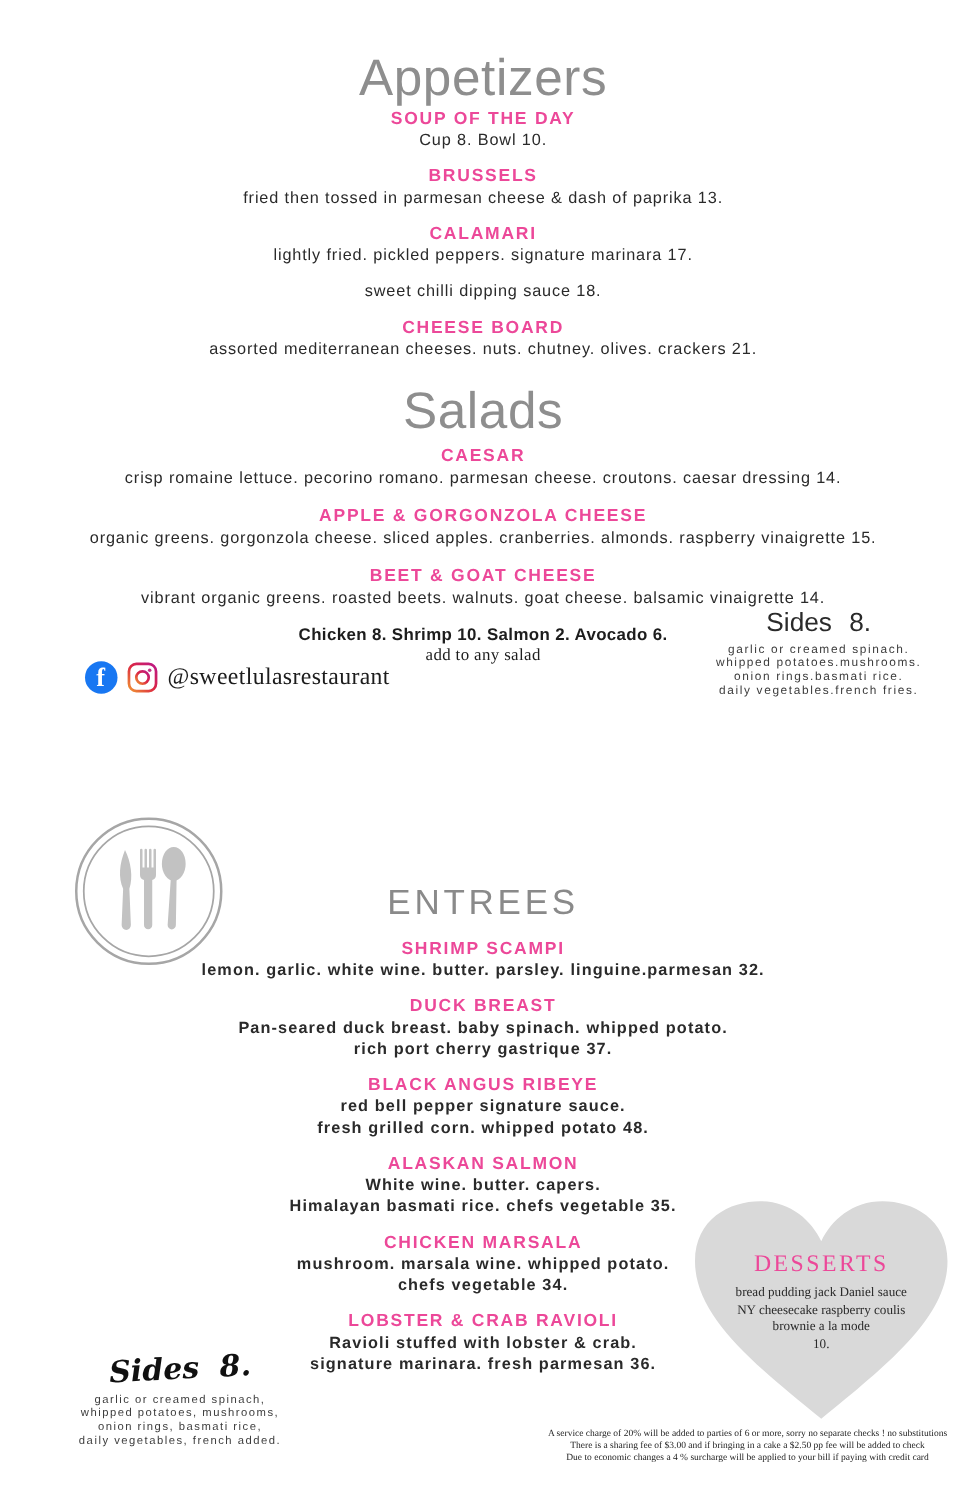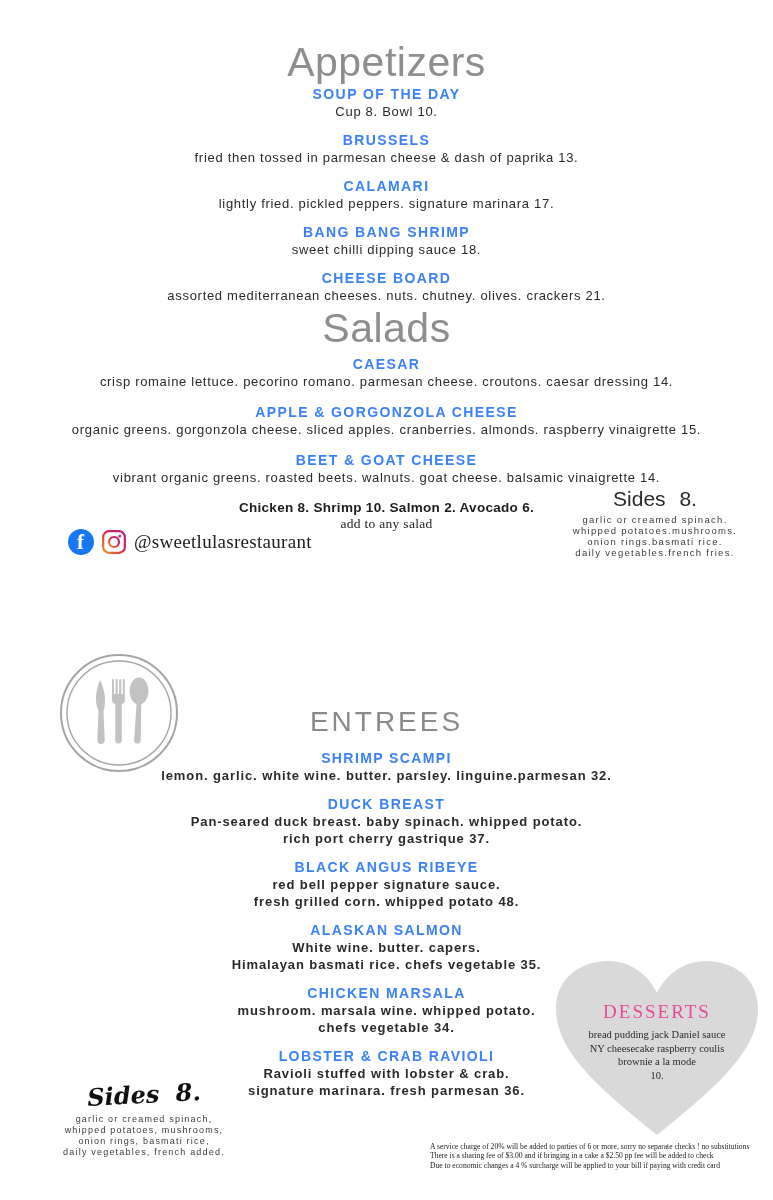--- a/index.html
+++ b/index.html
@@ -14,21 +14,21 @@
     overflow:hidden;
   }
   .centered { position:absolute; left:0; right:0; text-align:center; }
   .big-title {
     font-size:41px; font-weight:400; color:#8e8e8e;
     line-height:44px; letter-spacing:0.5px; margin-bottom:2px;
   }
   .item { margin-bottom:12px; }
   .item-name {
     font-size:14px; font-weight:bold; letter-spacing:1.4px;
-    line-height:17px; color:#3b82f6;
+    line-height:17px; color:#ec4899;
   }
   .item-desc {
     font-size:13px; letter-spacing:0.7px; line-height:17px; color:#2a2a2a;
   }
   .bold-desc .item-desc { font-weight:bold; letter-spacing:0.9px; }
   .addons { margin-top:14px; }
   .addons-main { font-size:13.5px; font-weight:bold; letter-spacing:0.3px; line-height:16px; }
   .addons-sub { font-size:13.5px; letter-spacing:0.3px; line-height:16px;font-family:Liberation Serif, serif; }
 
   
@@ -71,21 +71,21 @@
   .sides-bottom .sides-line { font-size:9px; letter-spacing:1.2px; line-height:11px; }
 
   
   .heart-box { position:absolute; top:957px; left:548px; width:218px; height:185px; }
   .heart-box svg { position:absolute; inset:0; }
   .heart-text { position:absolute; inset:0; padding-top:44px; text-align:center; font-family:"Liberation Serif", serif; }
   .heart-title { font-size:19px; letter-spacing:2px; color:#ec4899; margin-bottom:5px; }
   .heart-line { font-size:10.5px; line-height:13.5px; color:#2a2a2a; }
 
   
-  .footnotes { position:absolute; top:1142px; left:430px; width:336px; 
+  .footnotes { position:absolute; top:1142px; left:430px; width:336px; text-align:center;
     font-family:"Liberation Serif", serif; font-size:7.6px; line-height:9.4px; color:#1c1c1c; }
 </style>
 </head>
 <body>
 
 <div class="page">
 
   <section class="centered" style="top:40px;">
     <h1 class="big-title">Appetizers</h1>
     <div class="item">
@@ -94,21 +94,20 @@
     </div>
     <div class="item">
       <div class="item-name">BRUSSELS</div>
       <div class="item-desc">fried then tossed in parmesan cheese &amp; dash of paprika 13.</div>
     </div>
     <div class="item">
       <div class="item-name">CALAMARI</div>
       <div class="item-desc">lightly fried. pickled peppers. signature marinara 17.</div>
     </div>
     <div class="item">
-      <div class="item-name">BANG BANG SHRIMP</div>
       <div class="item-desc">sweet chilli dipping sauce 18.</div>
     </div>
     <div class="item">
       <div class="item-name">CHEESE BOARD</div>
       <div class="item-desc">assorted mediterranean cheeses. nuts. chutney. olives. crackers 21.</div>
     </div>
   </section>
 
   <section class="centered" style="top:306px;">
     <h1 class="big-title" style="margin-bottom:6px;">Salads</h1>

